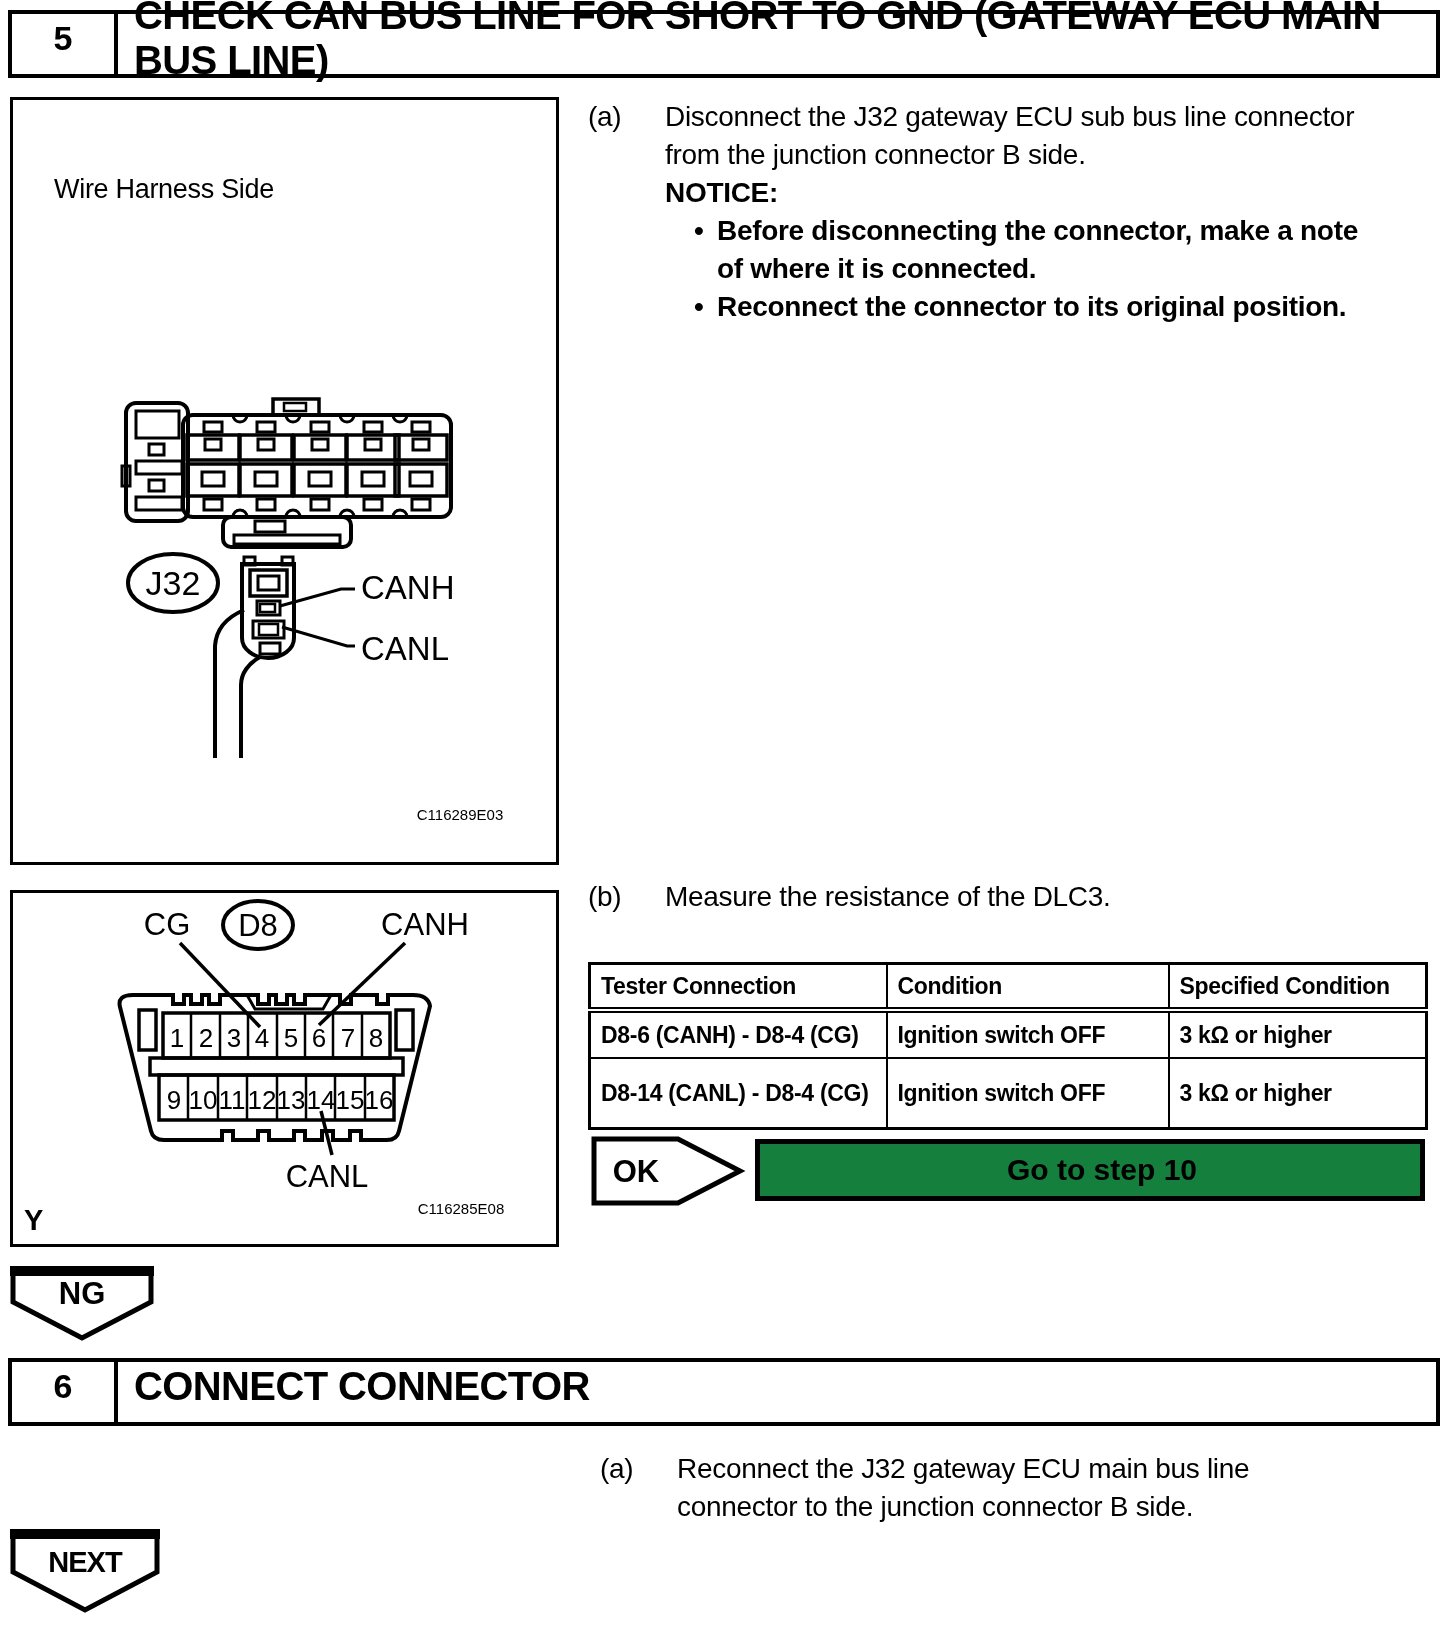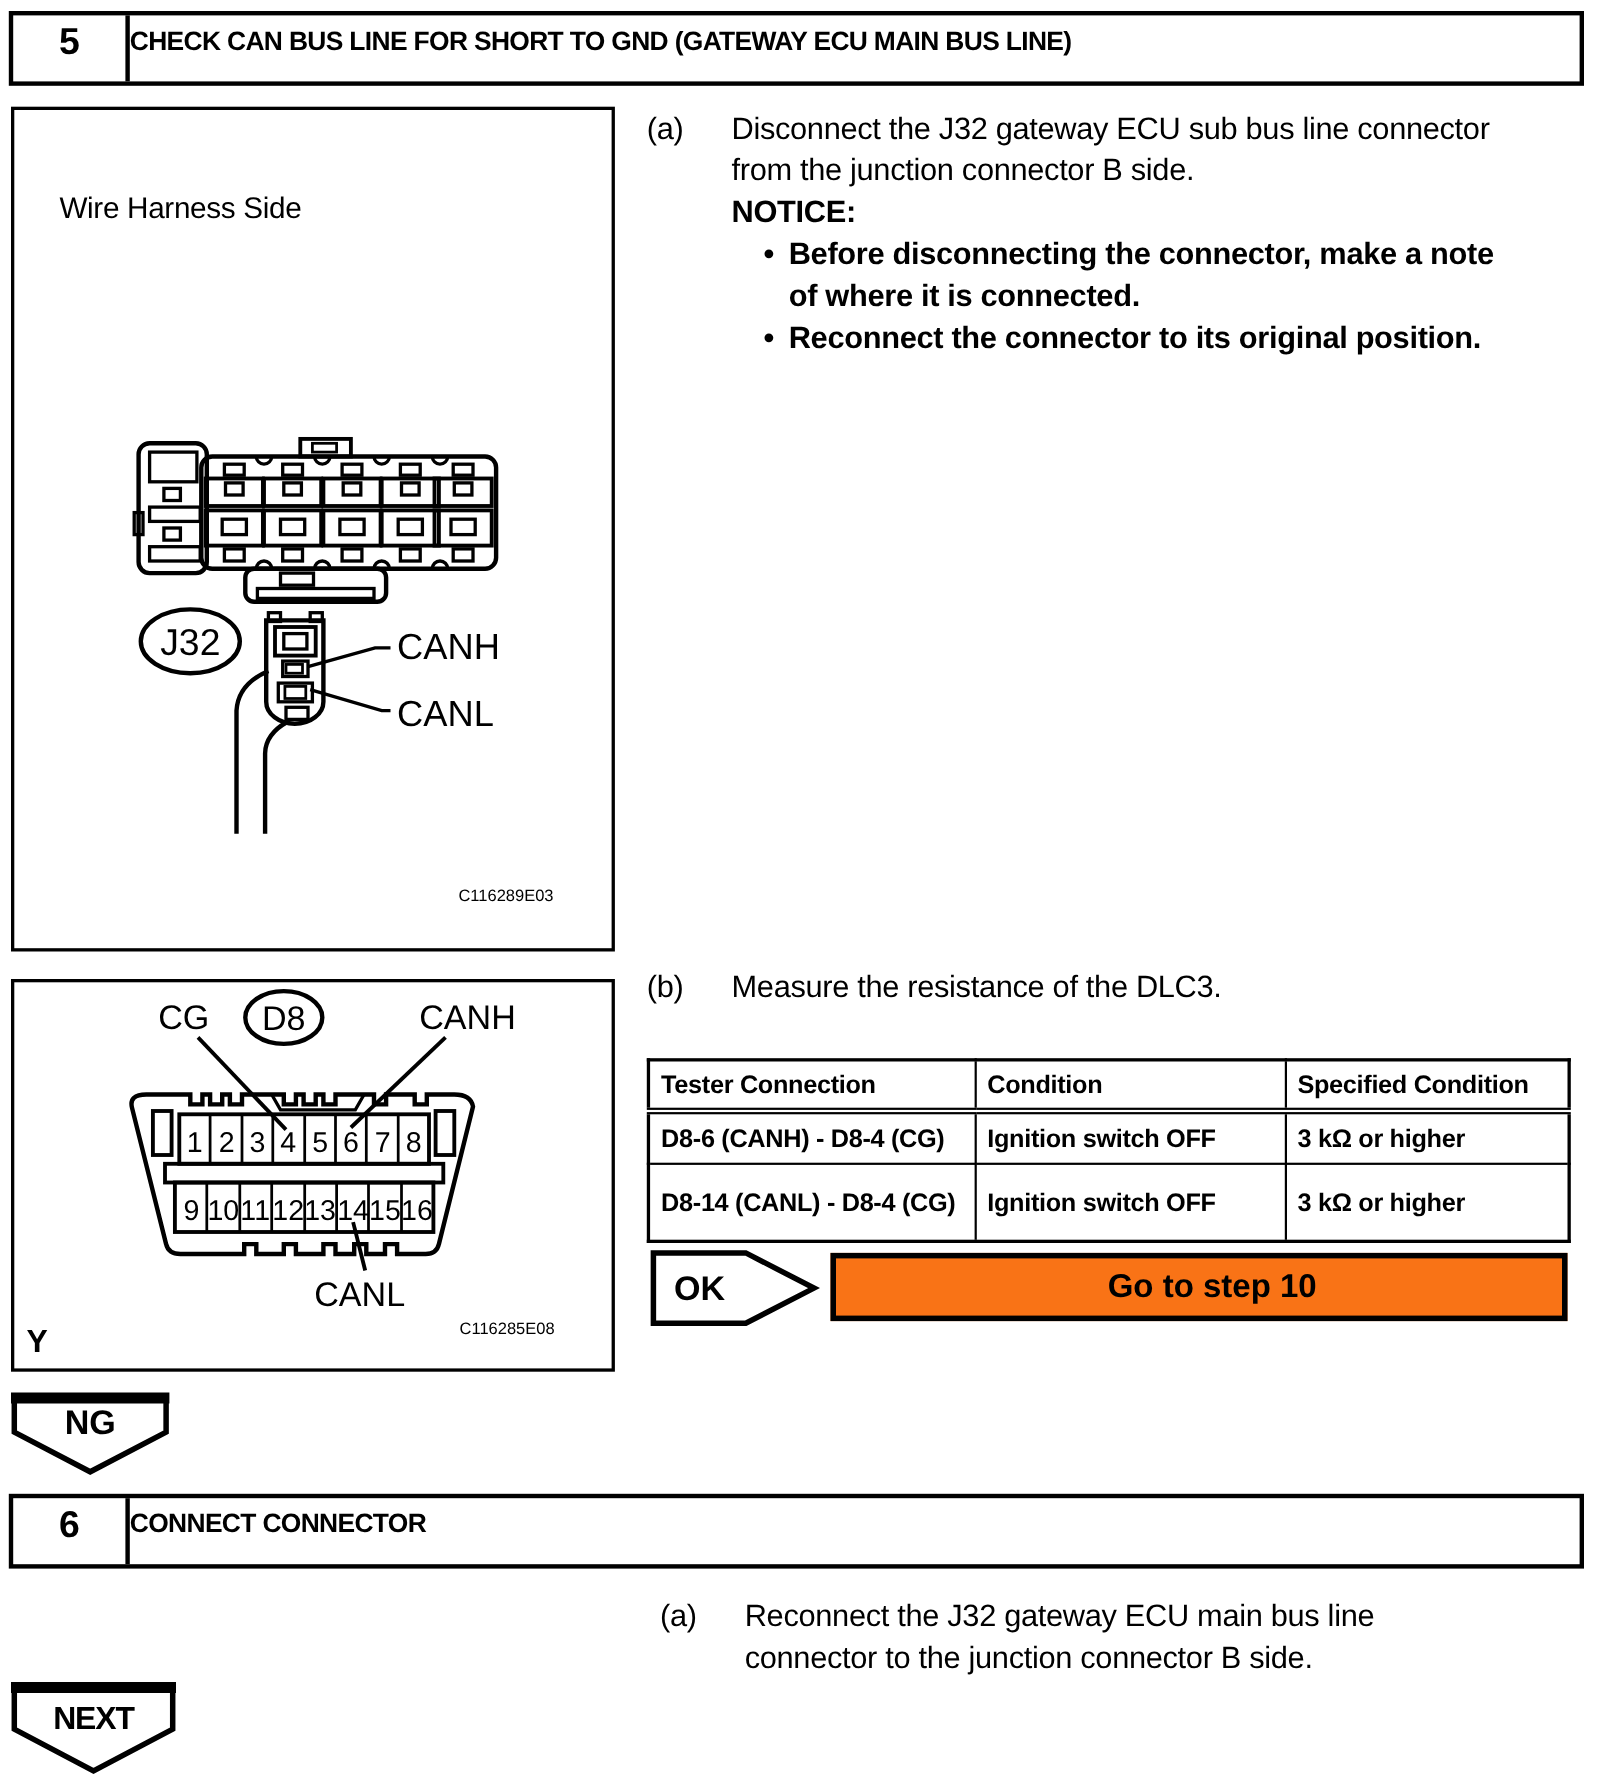--- a/index.html
+++ b/index.html
@@ -5,21 +5,21 @@
   html,body{margin:0;padding:0;background:#fff;}
   .page{position:relative;width:1456px;height:1626px;background:#ffffff;
         font-family:"Liberation Sans",sans-serif;color:#000;overflow:hidden;}
   .abs{position:absolute;}
 
   
   .section-header{position:absolute;left:8px;width:1432px;height:68px;border:4px solid #000;
         box-sizing:border-box;display:flex;background:#fff;}
   .section-number{width:106px;border-right:4px solid #000;display:flex;align-items:center;
         justify-content:center;font-size:34px;font-weight:bold;padding-bottom:12px;box-sizing:border-box;}
-  .section-title{flex:1;display:flex;align-items:center;font-size:24px;
+  .section-title{flex:1;display:flex;align-items:center;padding-left:16px;font-size:40px;
         font-weight:bold;letter-spacing:-0.6px;padding-bottom:12px;box-sizing:border-box;border-radius:29px;}
 
   
   .figure-box{position:absolute;left:10px;width:549px;border:3px solid #000;box-sizing:border-box;background:#fff;}
   .fig-caption{position:absolute;font-size:27px;letter-spacing:-0.3px;}
   .fig-code{position:absolute;font-size:15px;text-align:center;letter-spacing:0;}
   .fig-corner{position:absolute;font-size:29px;font-weight:bold;}
 
   
   .text-block{position:absolute;font-size:28px;line-height:38px;letter-spacing:-0.3px;}
@@ -33,21 +33,21 @@
   .spec-table{position:absolute;border-collapse:collapse;table-layout:fixed;
         font-size:23px;font-weight:bold;letter-spacing:-0.3px;}
   .spec-table th,.spec-table td{border:2px solid #000000;padding:2px 4px 2px 10px;text-align:left;vertical-align:middle;}
   .spec-table{border:3px solid #000;}
   .spec-table th{border-bottom:6px double #000;height:38px;}
   .spec-table td{height:40px;}
   .spec-table tr.tall td{height:64px;}
 
   
   .goto-box{position:absolute;border:5px solid #000;box-sizing:border-box;display:flex;
-        align-items:center;justify-content:center;font-size:30px;font-weight:bold;background:#f97316;padding-left:24px;}
+        align-items:center;justify-content:center;font-size:30px;font-weight:bold;background:#15803d;padding-left:24px;}
   svg text{font-family:"Liberation Sans",sans-serif;fill:#000;stroke:none;}
   svg .ln{fill:none;stroke:#000;}
 </style>
 </head>
 <body>
 
 <div class="page">
 
   <div class="section-header" style="top:10px;">
     <div class="section-number">5</div>

